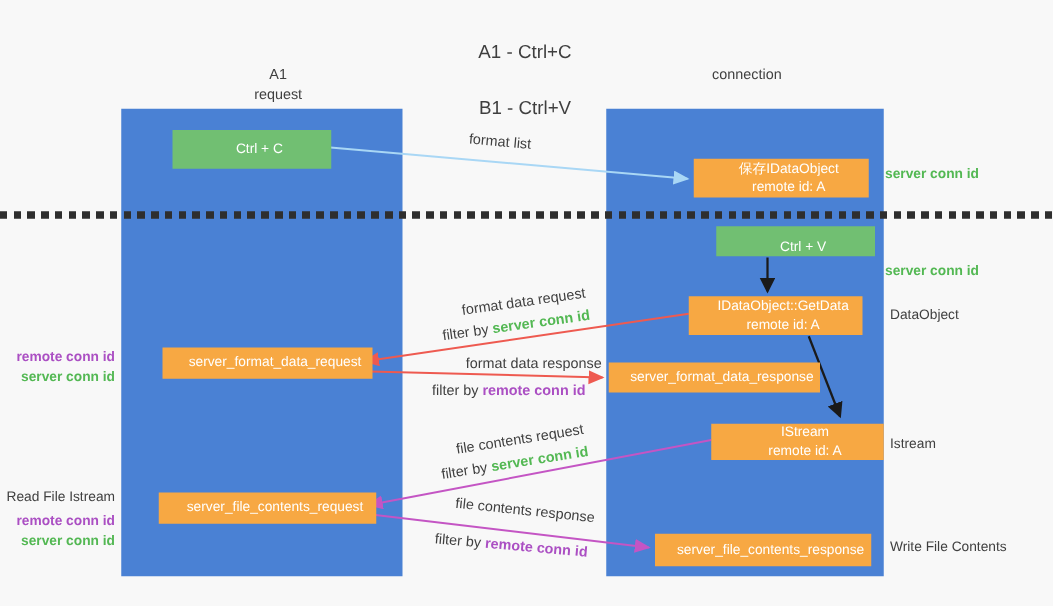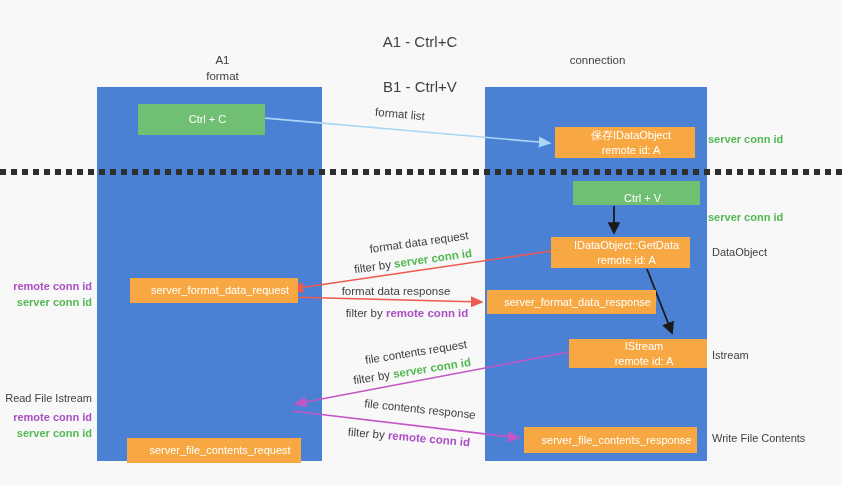--- a/index.html
+++ b/index.html
@@ -46,21 +46,21 @@
 </head>
 <body>
 
 <div class="abs title" style="left:310px;top:8px;width:220px;">
   <div>A1 - Ctrl+C</div>
   <div>B1 - Ctrl+V</div>
 </div>
 
 <div class="abs lane-header" style="left:160px;top:53px;width:125px;">
   <div>A1</div>
-  <div>format</div>
+  <div>request</div>
 </div>
 <div class="abs lane-header" style="left:535px;top:53px;width:125px;">
   <div>connection</div>
 </div>
 
 <div class="abs lane" style="left:97px;top:87px;width:225px;height:374px;"></div>
 <div class="abs lane" style="left:485px;top:87px;width:222px;height:374px;"></div>
 
 <div class="abs dash-line" style="left:0;top:169px;width:842px;"></div>
 
@@ -105,35 +105,35 @@
 <div class="abs node orange" style="left:130px;top:278px;width:156px;height:25px;">
   <div>server_format_data_request</div>
 </div>
 <div class="abs node orange" style="left:487px;top:290px;width:157px;height:24px;">
   <div>server_format_data_response</div>
 </div>
 <div class="abs node orange" style="left:569px;top:339px;width:126px;height:29px;">
   <div>IStream</div>
   <div>remote id: A</div>
 </div>
-<div class="abs node orange" style="left:127px;top:394px;width:162px;height:25px;margin-top:44px;">
+<div class="abs node orange" style="left:127px;top:394px;width:162px;height:25px;">
   <div>server_file_contents_request</div>
 </div>
 <div class="abs node orange" style="left:524px;top:427px;width:161px;height:26px;">
   <div>server_file_contents_response</div>
 </div>
 
 <div class="abs arrow-label" style="left:400px;top:114px;--rot:5deg;">format list</div>
 
 <div class="abs arrow-label" style="left:419px;top:242px;--rot:-8deg;">format data request</div>
 <div class="abs arrow-label" style="left:413px;top:261px;--rot:-8deg;">
   <span>filter by </span><span class="green-text">server conn id</span>
 </div>
 
-<div class="abs arrow-label" style="left:396px;top:291px;--rot:0deg;">format data response</div>
+<div class="abs arrow-label" style="left:427px;top:291px;--rot:0deg;">format data response</div>
 <div class="abs arrow-label" style="left:407px;top:313px;--rot:0deg;">
   <span>filter by </span><span class="purple-text">remote conn id</span>
 </div>
 
 <div class="abs arrow-label" style="left:416px;top:352px;--rot:-9deg;">file contents request</div>
 <div class="abs arrow-label" style="left:412px;top:371px;--rot:-9deg;">
   <span>filter by </span><span class="green-text">server conn id</span>
 </div>
 
 <div class="abs arrow-label" style="left:420px;top:409px;--rot:6deg;">file contents response</div>

